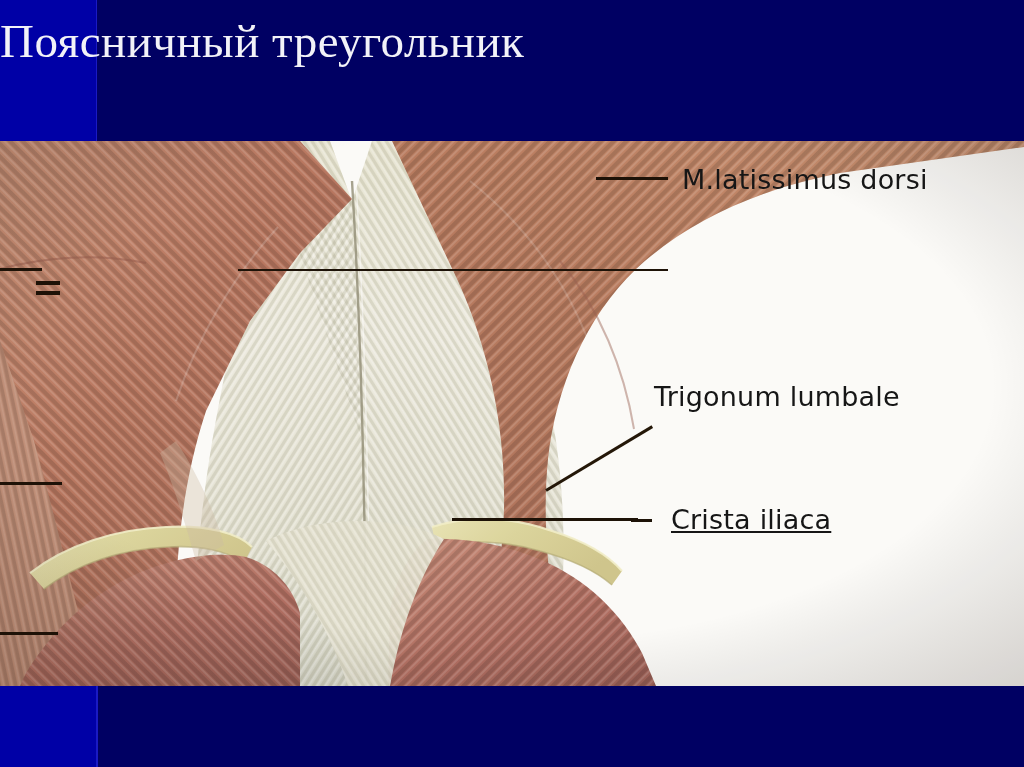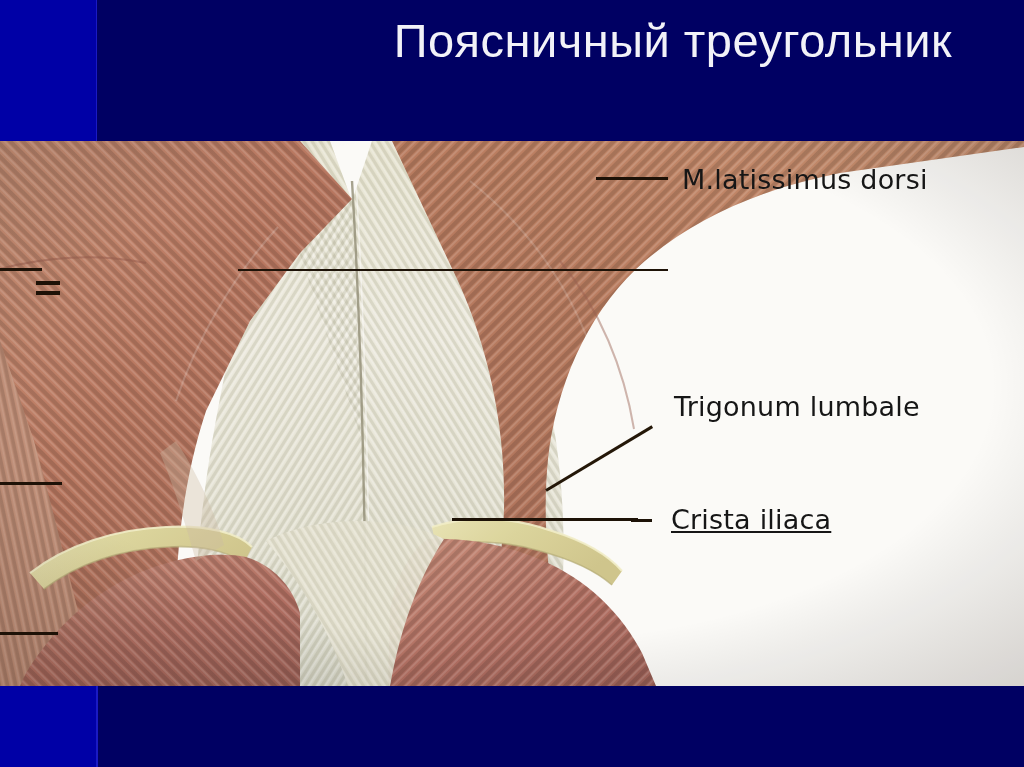--- a/index.html
+++ b/index.html
@@ -45,23 +45,23 @@
   .title-band .darkfill {
     position: absolute;
     left: 97px; top: 0;
     width: 927px; height: 141px;
     background: #000063;
   }
   .slide-title {
     position: absolute;
     left: 0; top: 12px;
     width: 952px;
-    text-align: right;
+    text-align: left;
     color: #f2f2f8;
-    font-family: Liberation Sans, sans-serif;
+    font-family: Liberation Serif, serif;
     font-size: 47px;
     line-height: 58px;
     letter-spacing: 0.5px;
     white-space: nowrap;
   }
 
   
   #photo {
     position: absolute;
     left: 0;
@@ -77,21 +77,21 @@
   .label {
     position: absolute;
     color: #161616;
     font-family: "DejaVu Sans", sans-serif;
     font-size: 27px;
     line-height: 30px;
     white-space: nowrap;
     letter-spacing: 0.2px;
   }
   #lbl-latissimus { left: 682px; top: 165px; }
-  #lbl-trigonum   { left: 654px; top: 392px; margin-left: 20px; }
+  #lbl-trigonum   { left: 654px; top: 382px; }
   #lbl-crista     { left: 671px; top: 505px; text-decoration: underline; }
 
   .leader {
     position: absolute;
     background: #1d1207;
   }
   #lead-lat    { left: 596px; top: 177px; width: 72px;  height: 3px; }
   #lead-cri    { left: 631px; top: 519px; width: 21px;  height: 3px; }
   #lead-lat-in { left: 238px; top: 269px; width: 430px; height: 2px; }
   #lead-left-1 { left: 0px;   top: 268px; width: 42px;  height: 3px; }

